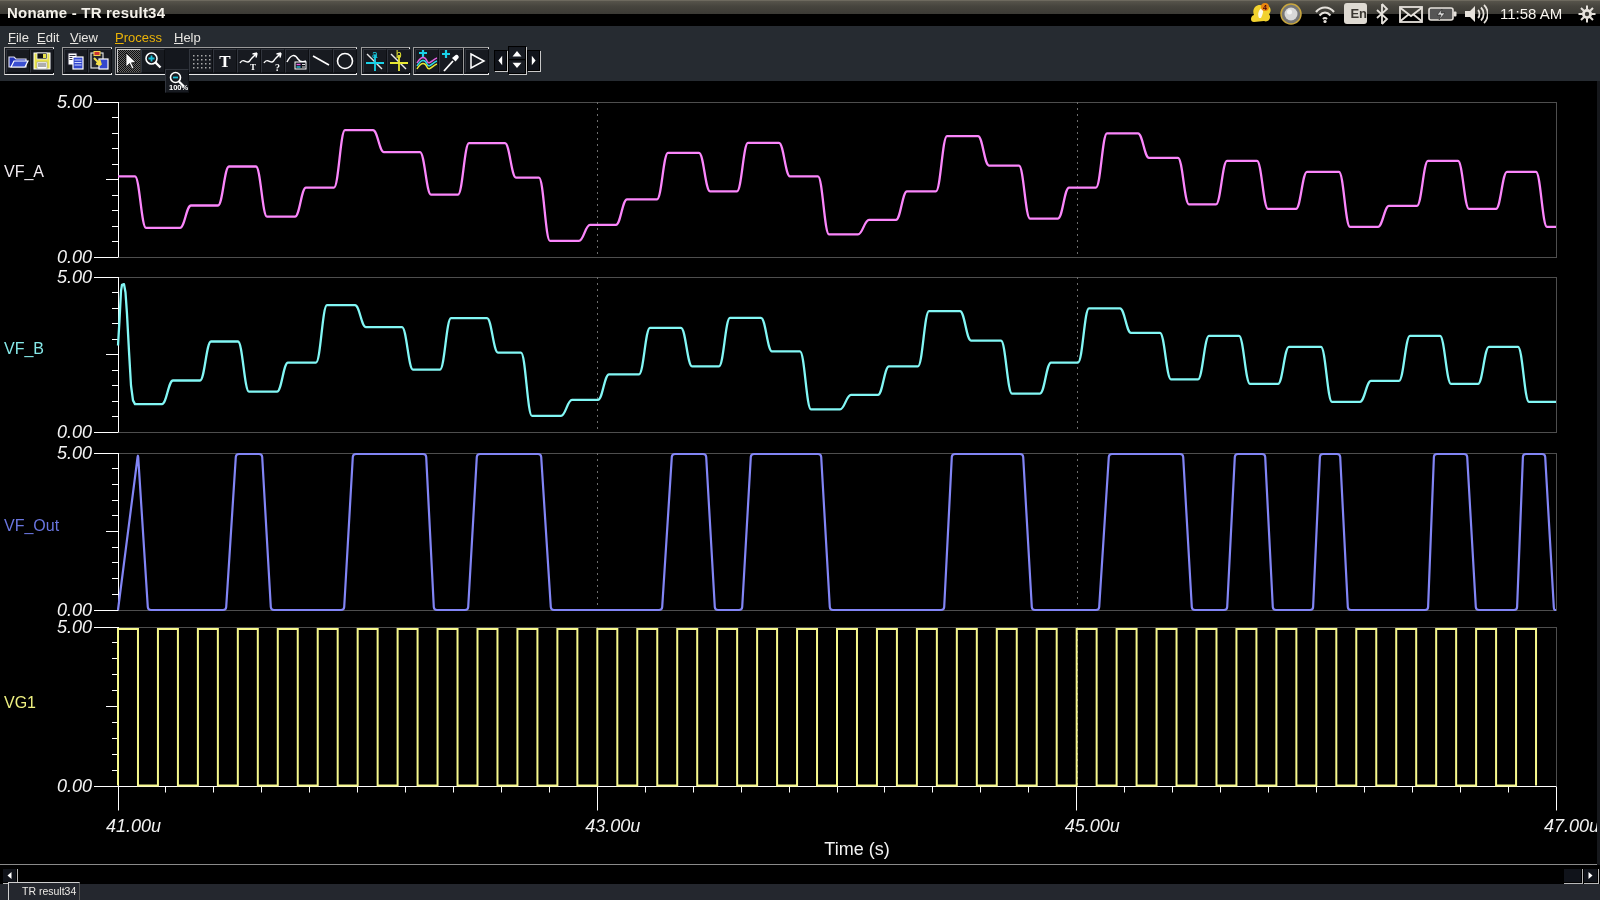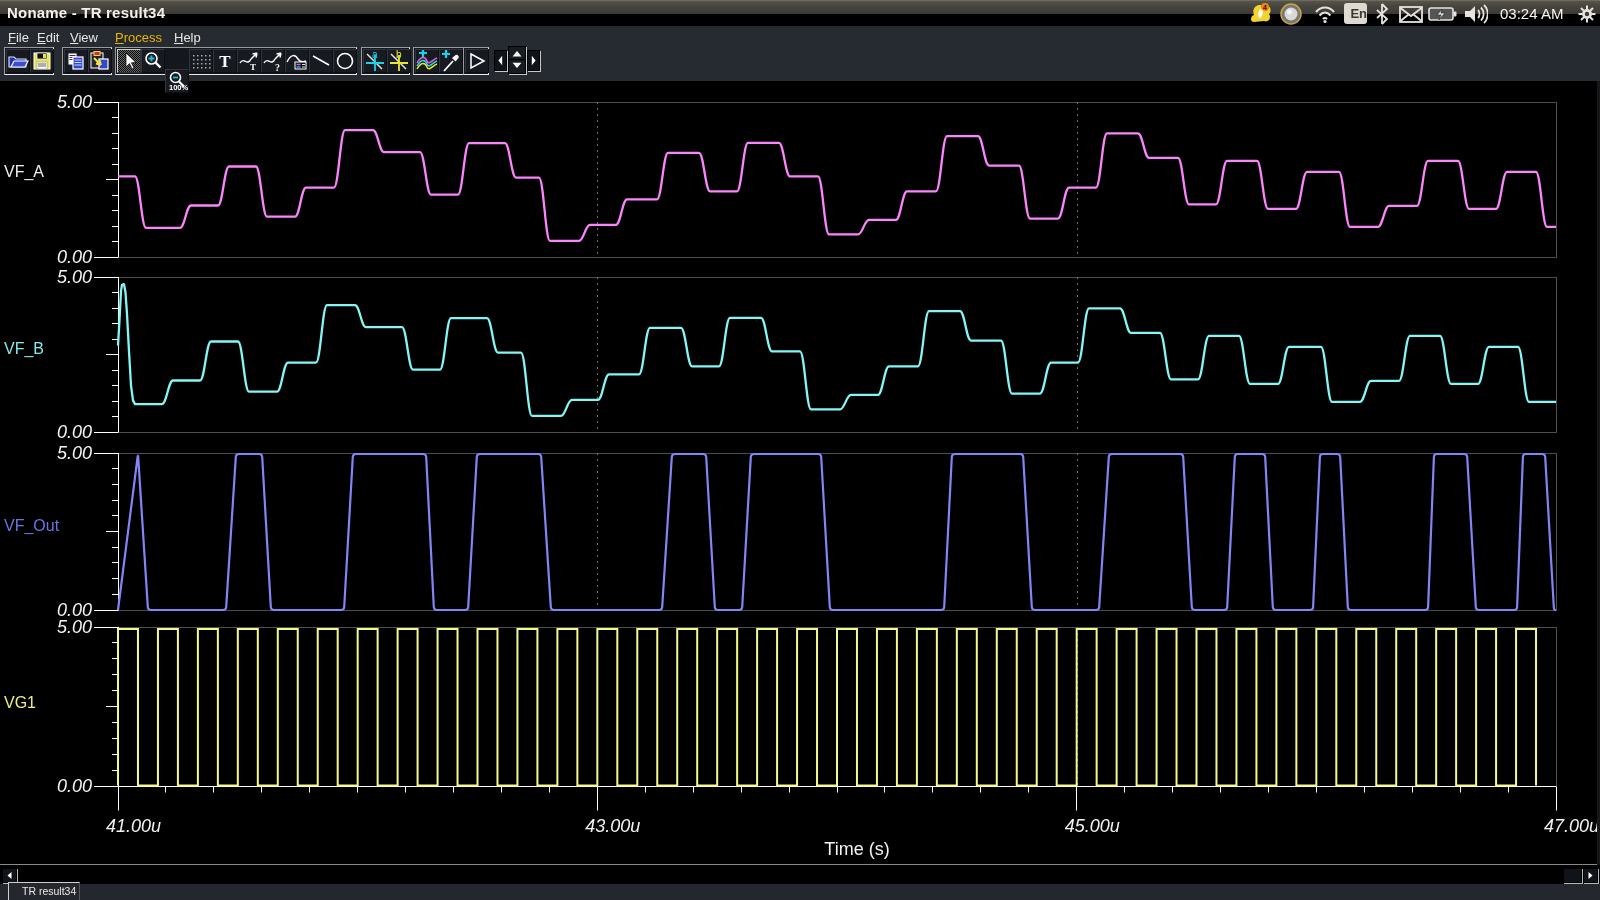--- a/index.html
+++ b/index.html
@@ -89,21 +89,21 @@
     </svg>
 <svg width="30" height="24" viewBox="0 0 30 24" style="position:absolute;left:1428px;top:1px">
       <rect x="1" y="6" width="24" height="12" rx="2" fill="#555" stroke="#e6e2dc" stroke-width="1.6"></rect>
       <rect x="25.5" y="9.5" width="3" height="5" rx="1" fill="#e6e2dc"></rect>
       <path d="M14 7 L9 13 h4 l-2 5 6 -7 h-4 Z" fill="#ddd" stroke="#222" stroke-width=".6"></path>
     </svg>
 <svg width="26" height="24" viewBox="0 0 26 24" style="position:absolute;left:1462px;top:1px">
       <path d="M3 9 H8 L13 4 V20 L8 15 H3 Z" fill="#e6e2dc"></path>
       <path d="M16 8 C18 10 18 14 16 16 M19 5.5 C22.5 9 22.5 15 19 18.5 M22 3 C27 8 27 16 22 21" stroke="#e6e2dc" stroke-width="1.8" fill="none"></path>
     </svg>
-<div style="position:absolute;left:1500px;top:4px;width:66px;color:#f7f4ee;font:15px 'Liberation Sans'">03:24 AM</div>
+<div style="position:absolute;left:1500px;top:4px;width:66px;color:#f7f4ee;font:15px 'Liberation Sans'">11:58 AM</div>
 <svg width="22" height="24" viewBox="0 0 22 24" style="position:absolute;left:1576px;top:1px">
       <g fill="#e6e2dc">
         <circle cx="11" cy="12" r="5"></circle>
         <circle cx="11" cy="12" r="2.2" fill="#3c3b37"></circle>
         <rect x="10" y="3.5" width="2" height="4" transform="rotate(0 11 12)"></rect>
         <rect x="10" y="3.5" width="2" height="4" transform="rotate(45 11 12)"></rect>
         <rect x="10" y="3.5" width="2" height="4" transform="rotate(90 11 12)"></rect>
         <rect x="10" y="3.5" width="2" height="4" transform="rotate(135 11 12)"></rect>
         <rect x="10" y="3.5" width="2" height="4" transform="rotate(180 11 12)"></rect>
         <rect x="10" y="3.5" width="2" height="4" transform="rotate(225 11 12)"></rect>

